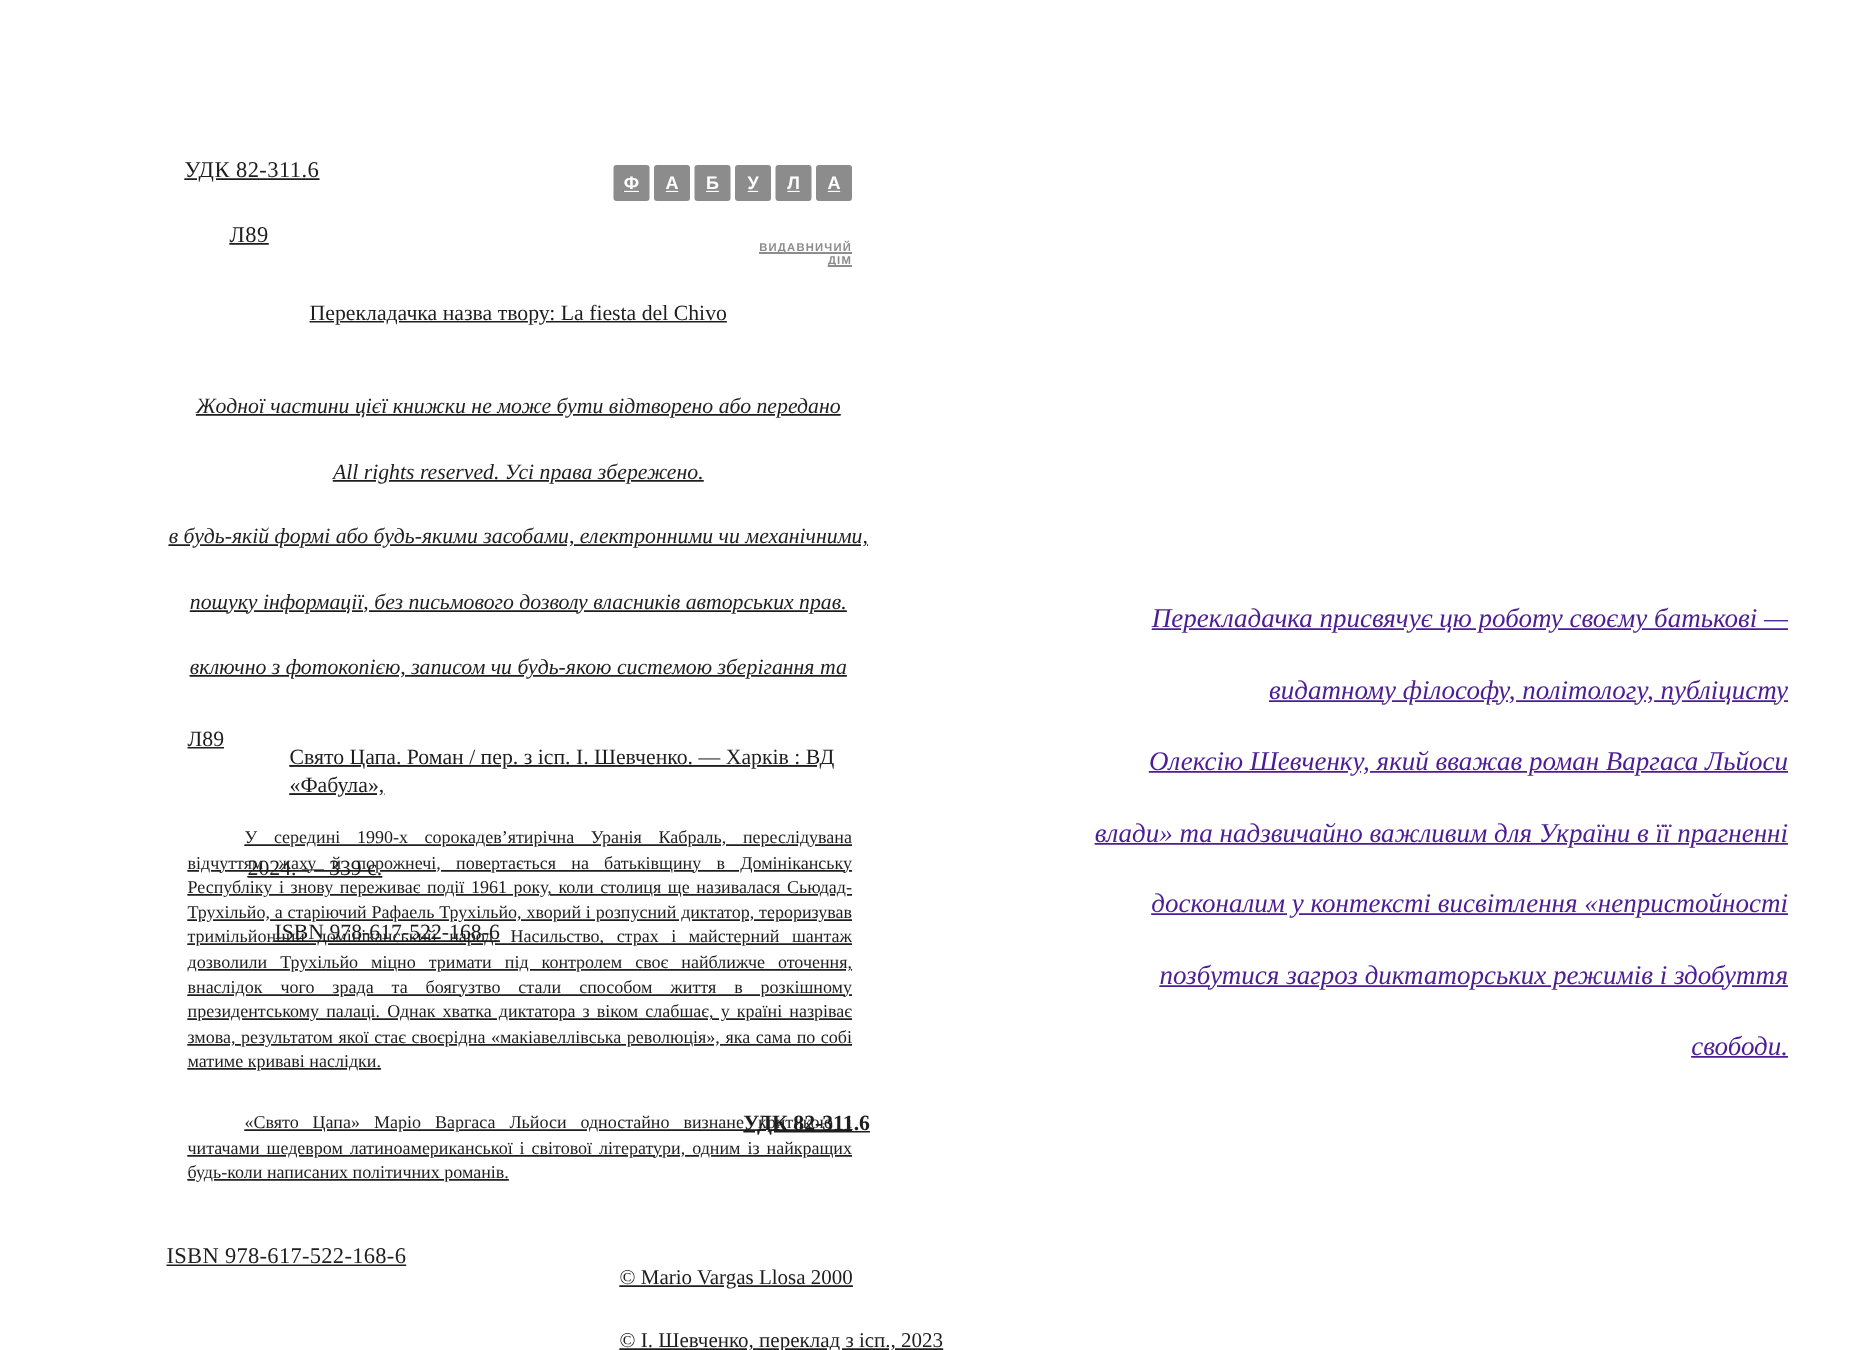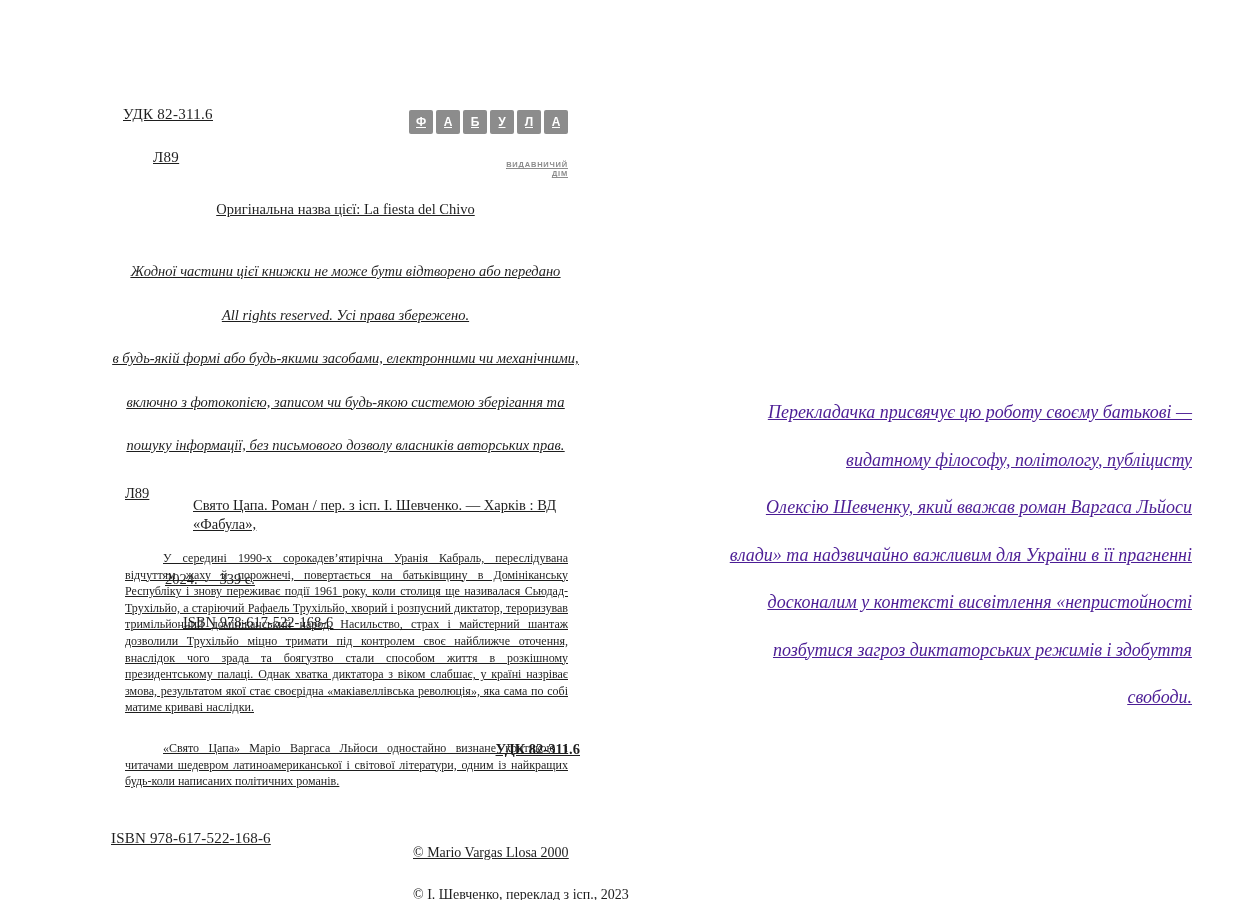--- a/index.html
+++ b/index.html
@@ -101,28 +101,28 @@
       <span class="logo-box">Ф</span>
       <span class="logo-box">А</span>
       <span class="logo-box">Б</span>
       <span class="logo-box">У</span>
       <span class="logo-box">Л</span>
       <span class="logo-box">А</span>
     </div>
     <div class="logo-tagline">ВИДАВНИЧИЙ ДІМ</div>
   </div>
 
-  <div class="original-title">Оригінальна назва цієї: La fiesta del Chivo</div>
+  <div class="original-title">Перекладачка назва твору: La fiesta del Chivo</div>
 
   <div class="rights-notice">
     <div>Жодної частини цієї книжки не може бути відтворено або передано</div>
     <div>All rights reserved. Усі права збережено.</div>
     <div>в будь-якій формі або будь-якими засобами, електронними чи механічними,</div>
+    <div>пошуку інформації, без письмового дозволу власників авторських прав.</div>
     <div>включно з фотокопією, записом чи будь-якою системою зберігання та</div>
-    <div>пошуку інформації, без письмового дозволу власників авторських прав.</div>
   </div>
 
   <div class="cataloging">
     <div class="cat-entry-row">
       <span class="cat-index">Л89</span>
       <div class="cat-entry1">Свято Цапа. Роман / пер. з ісп. І. Шевченко. — Харків : ВД «Фабула»,</div>
     </div>
     <div class="cat-entry2">2024. — 339 с.</div>
     <div class="cat-isbn">ISBN 978-617-522-168-6</div>
   </div>

